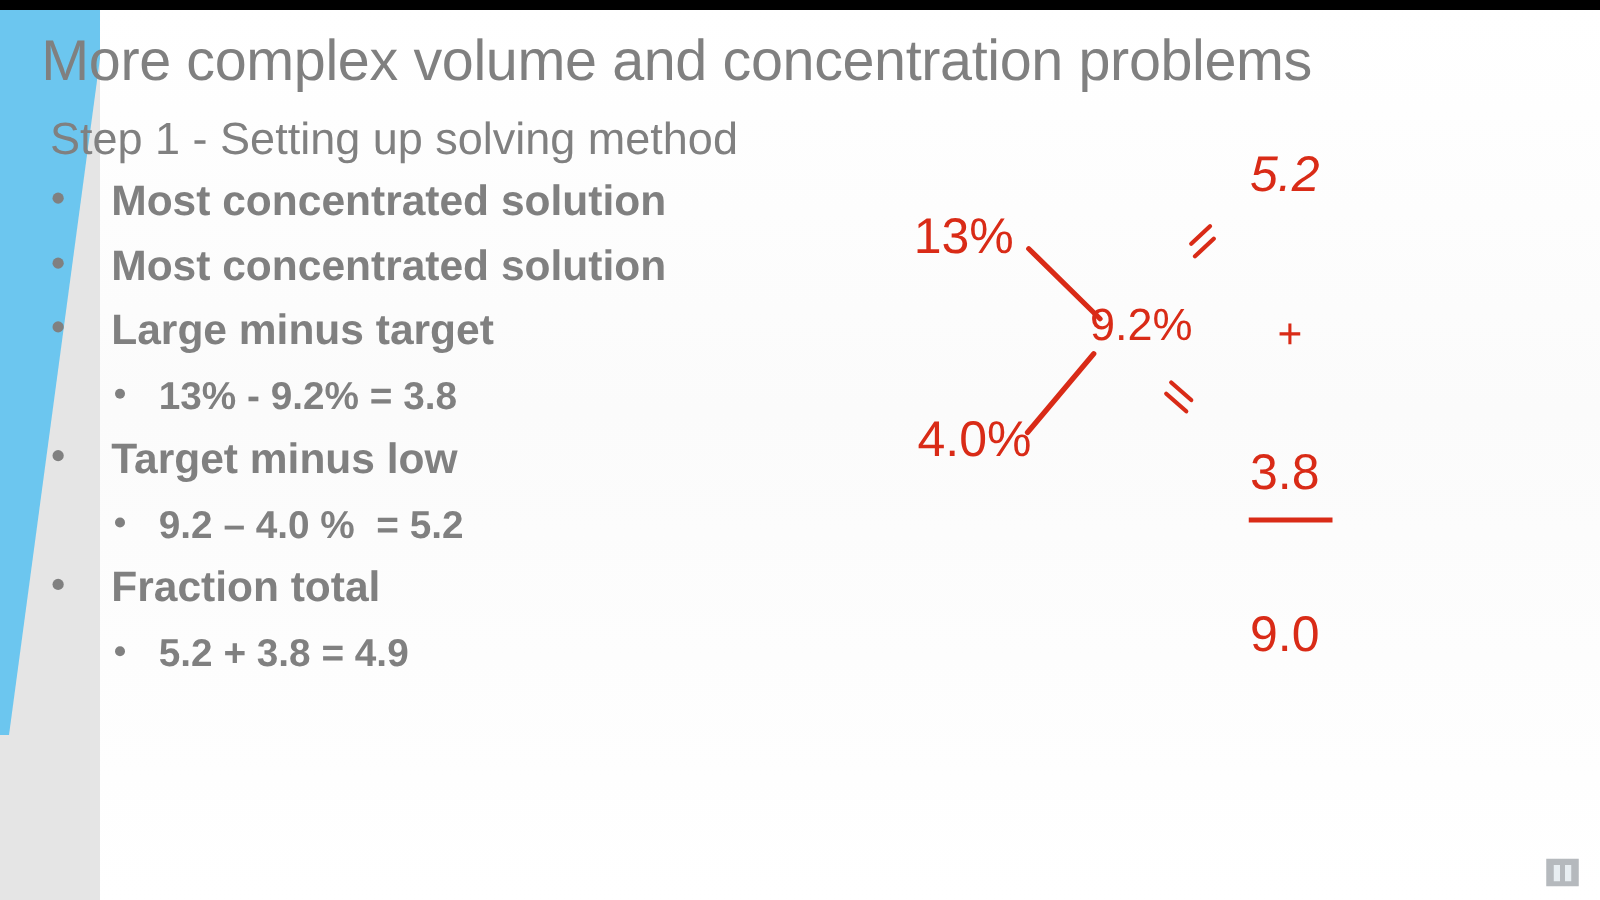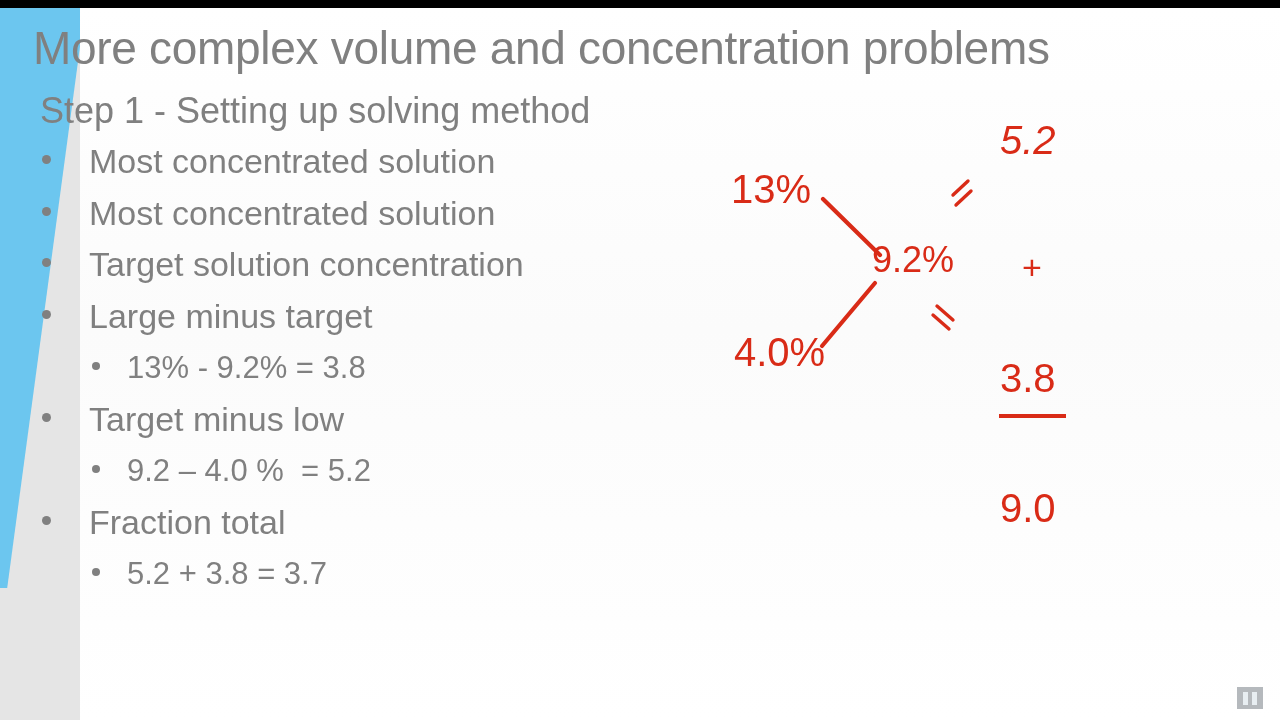--- a/index.html
+++ b/index.html
@@ -86,21 +86,21 @@
   .bullets {
     position: absolute;
     left: 40px;
     top: 128px;
     width: 700px;
   }
   .bullet-row {
     display: flex;
     align-items: baseline;
     color: #808080;
-    font-weight: 400;
+    font-weight: 700;
   }
   .bullet-row.lvl1 {
     font-size: 34px;
     line-height: 51.5px;
     padding-left: 2px;
   }
   .bullet-row.lvl2 {
     font-size: 31px;
     line-height: 51.5px;
     padding-left: 52px;
@@ -194,24 +194,20 @@
       <div class="bullet-row lvl1">
         <span class="bullet-dot"></span>
         <span class="bullet-text">Most concentrated solution</span>
       </div>
 
       <div class="bullet-row lvl1">
         <span class="bullet-dot"></span>
         <span class="bullet-text">Most concentrated solution</span>
       </div>
 
-      <div class="bullet-row lvl1">
-        <span class="bullet-dot"></span>
-        <span class="bullet-text">Target solution concentration</span>
-      </div>
 
       <div class="bullet-row lvl1">
         <span class="bullet-dot"></span>
         <span class="bullet-text">Large minus target</span>
       </div>
 
       <div class="bullet-row lvl2">
         <span class="bullet-dot"></span>
         <span class="bullet-text">13% - 9.2% = 3.8</span>
       </div>
@@ -226,21 +222,21 @@
         <span class="bullet-text">9.2 – 4.0 %  = 5.2</span>
       </div>
 
       <div class="bullet-row lvl1">
         <span class="bullet-dot"></span>
         <span class="bullet-text">Fraction total</span>
       </div>
 
       <div class="bullet-row lvl2">
         <span class="bullet-dot"></span>
-        <span class="bullet-text">5.2 + 3.8 = 3.7</span>
+        <span class="bullet-text">5.2 + 3.8 = 4.9</span>
       </div>
 
     </div>
 
     <div class="diagram">
 
       <svg viewBox="0 0 420 420">
 
         <line x1="123" y1="96" x2="180" y2="152" stroke="#d92b17" stroke-width="4.2" stroke-linecap="round"></line>
 

